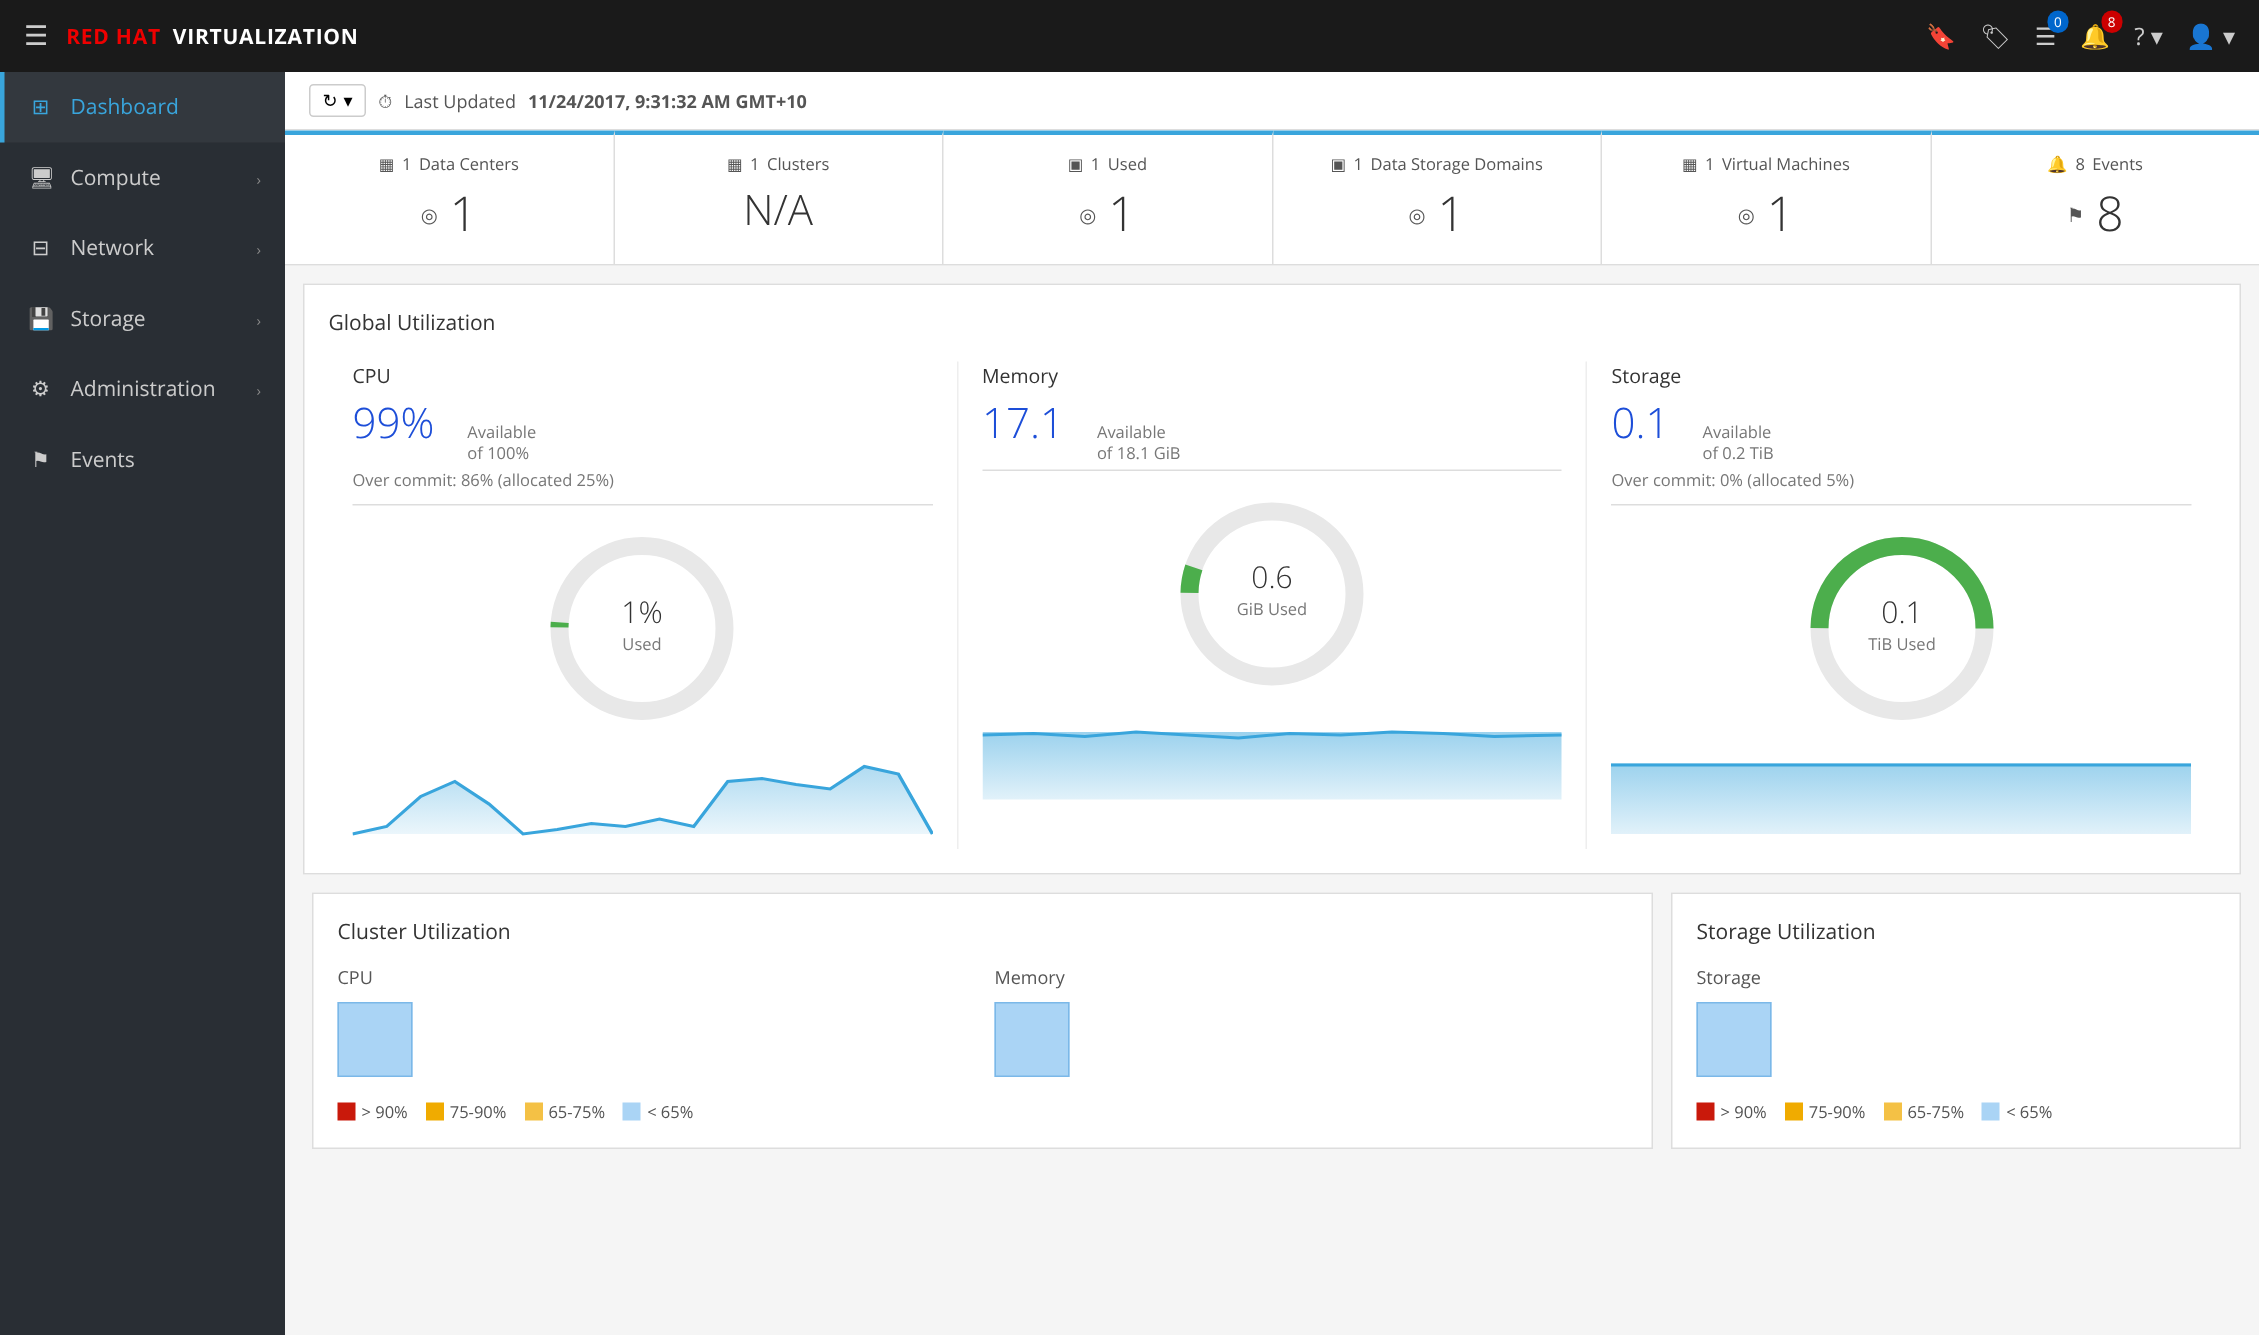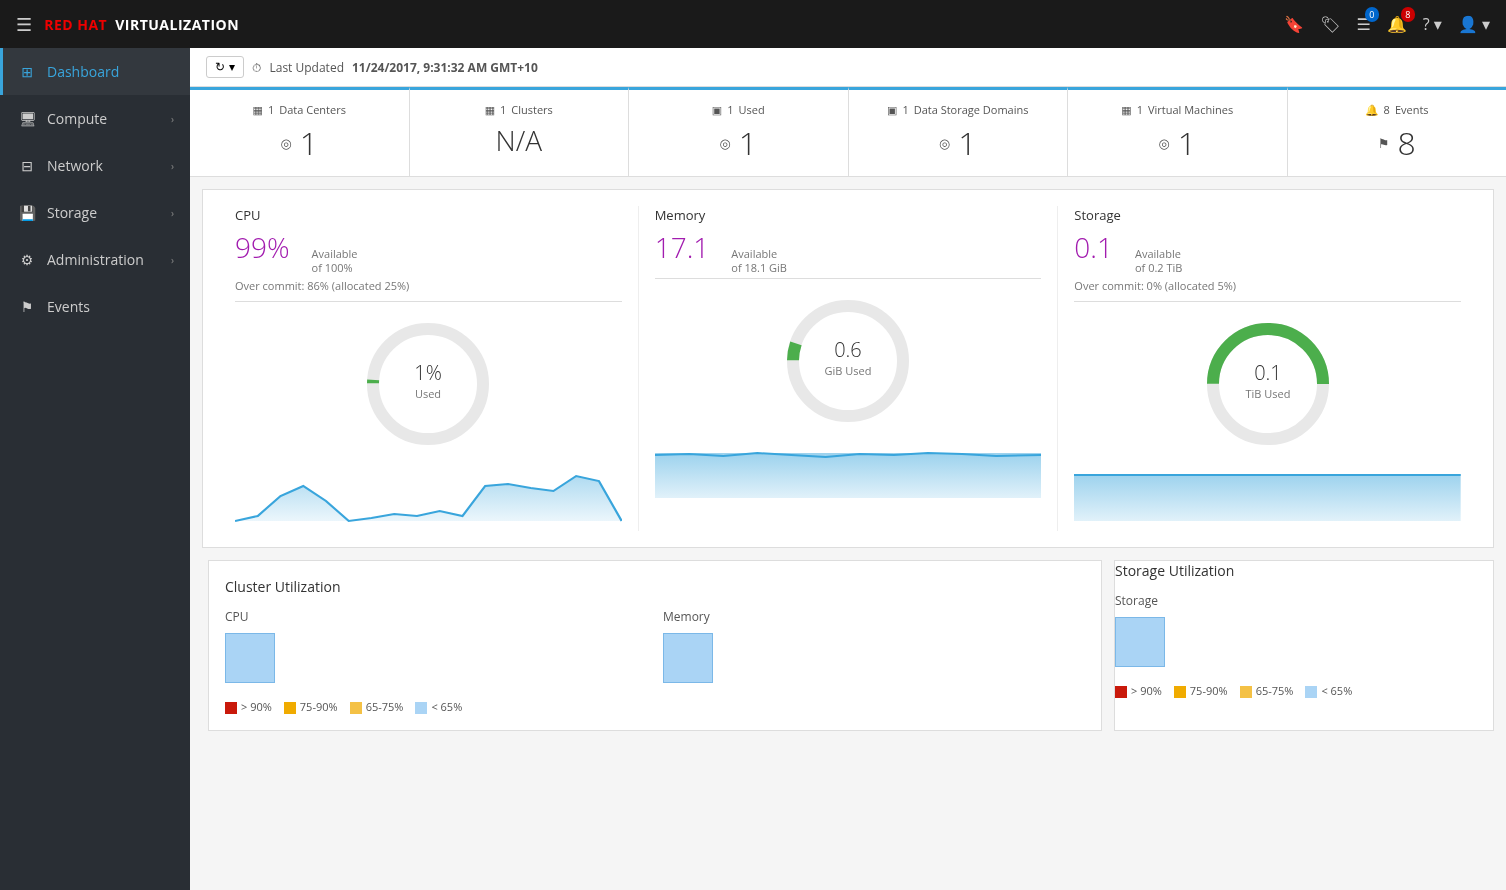--- a/index.html
+++ b/index.html
@@ -131,44 +131,44 @@
     
     .section { background: #fff; margin: 12px 12px 0 12px; padding: 16px; border: 1px solid #ddd; }
     .section-title { font-size: 14px; color: #333; margin-bottom: 16px; font-weight: 500; }
 
     
     .util-panels { display: flex; gap: 0; }
     .util-panel { flex: 1; padding: 0 16px; border-right: 1px solid #eee; }
     .util-panel:last-child { border-right: none; }
     .util-panel-title { font-size: 13px; color: #333; font-weight: 500; margin-bottom: 4px; }
     .util-numbers { display: flex; align-items: baseline; gap: 6px; margin-bottom: 2px; }
-    .util-big { font-size: 28px; font-weight: 300; color: #a21caf; text-align: right; }
+    .util-big { font-size: 28px; font-weight: 300; color: #1d4ed8; text-align: right; }
     .util-available { font-size: 11px; color: #777; line-height: 1.3; margin-left: 16px; }
     .util-overcommit { font-size: 11px; color: #777; margin-bottom: 8px; }
     .util-divider { border: none; border-top: 1px solid #ddd; margin-bottom: 12px; }
 
     
     .donut-container { display: flex; justify-content: center; margin-bottom: 12px; }
 
     
     .sparkline { width: 100%; height: 60px; }
 
     
     .bottom-sections { display: flex; gap: 12px; margin: 12px 12px 12px 18px; }
     .cluster-util { flex: 1; background: #fff; border: 1px solid #ddd; padding: 16px; }
-    .storage-util { width: 380px; background: #fff; border: 1px solid #ddd; }
+    .storage-util { width: 380px; background: #fff; border: 1px solid #ddd; padding: 16px; }
     .bottom-section-title { font-size: 14px; color: #333; font-weight: 500; margin-bottom: 12px; }
     .bottom-sub-panels { display: flex; gap: 16px; }
     .bottom-sub-panel { flex: 1; }
     .bottom-sub-title { font-size: 12px; color: #555; margin-bottom: 8px; font-weight: 500; }
     .cluster-box { width: 50px; height: 50px; background: #aad4f5; border: 1px solid #7bb8e8; }
 
     
     .legend { display: flex; gap: 12px; margin-top: 16px; align-items: center; font-size: 11px; color: #555; }
-    .legend-item { display: flex; align-items: flex-end; gap: 4px; }
+    .legend-item { display: flex; align-items: center; gap: 4px; }
     .legend-color { width: 12px; height: 12px; display: inline-block; }
   </style>
 </head>
 <body>
 
 <div class="topbar">
   <div class="topbar-left">
     <span class="hamburger">☰</span>
     <div class="topbar-logo">
       <span class="red">RED HAT</span>
@@ -316,20 +316,21 @@
           <span>Events</span>
         </div>
         <div class="summary-card-value">
           <span class="status-icon">⚑</span>
           <span>8</span>
         </div>
       </div>
     </div>
 
     <div class="section" style="margin-top:12px;">
+      <div class="section-title">Global Utilization</div>
       <div class="util-panels">
 
         <div class="util-panel">
           <div class="util-panel-title">CPU</div>
           <div class="util-numbers">
             <span class="util-big">99%</span>
             <div class="util-available">
               <span>Available</span><br>
               <span>of 100%</span>
             </div>

